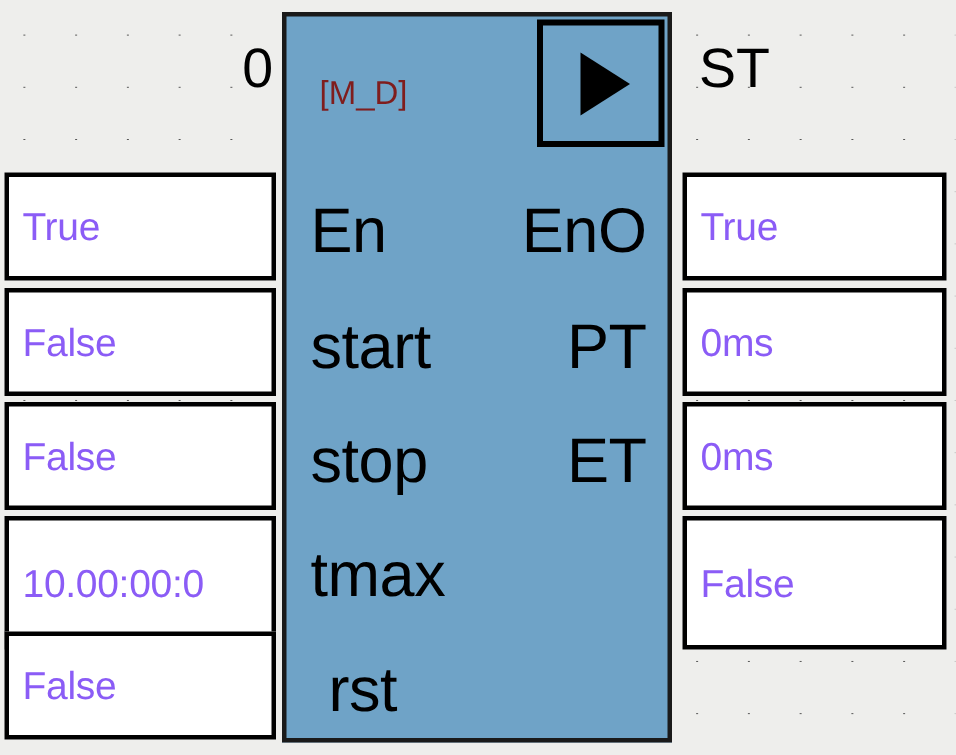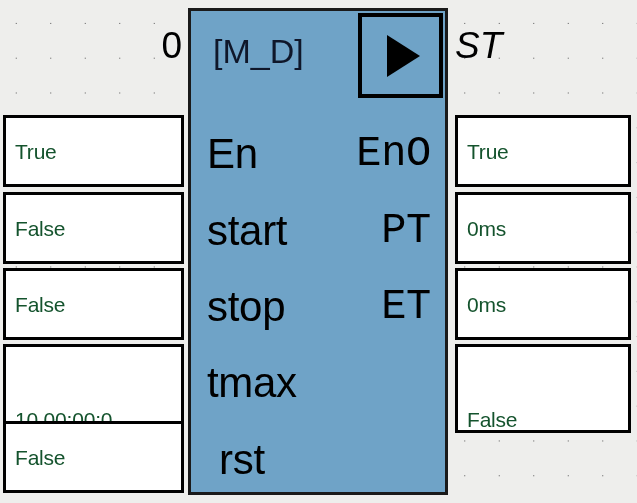--- a/index.html
+++ b/index.html
@@ -26,55 +26,55 @@
     position: absolute;
     box-sizing: border-box;
     background: #ffffff;
     border: 3px solid #000000;
     display: flex;
     align-items: center;
     overflow: hidden;
     white-space: nowrap;
   }
   .var-box .var-text {
-    font-size: 21px;
-    line-height: 1;
-    color: #14532d;
+    font-size: 26px;
+    line-height: 1;
+    color: #8b5cf6;
     padding-left: 9px;
     letter-spacing: -0.2px;
   }
 
   .left-box  { left: 3px;   width: 181px; }
   .right-box { left: 455px; width: 176px; }
 
   .row1 { top: 115px; height: 72px; }
   .row2 { top: 192px; height: 72px; }
   .row3 { top: 268px; height: 72px; }
-  .row4 { top: 344px; height: 89px; align-items: flex-end; }
+  .row4 { top: 344px; height: 89px; }
   .row5 { top: 421px; height: 72px; }
 
   
   #fb-block {
     position: absolute;
     left: 188px;
     top: 8px;
     width: 260px;
     height: 487px;
     box-sizing: border-box;
     background: #6fa3c7;
     border: 3px solid #1a1a1a;
   }
 
   #fb-type-name {
     position: absolute;
     left: 22px;
-    top: 23px;
-    font-size: 34px;
-    line-height: 1;
-    color: #0f172a;
+    top: 40px;
+    font-size: 22px;
+    line-height: 1;
+    color: #7f1d1d;
     letter-spacing: 0px;
   }
 
   #fb-exec-button {
     position: absolute;
     right: 2px;
     top: 2px;
     width: 85px;
     height: 85px;
     box-sizing: border-box;
@@ -106,47 +106,46 @@
     padding: 0 14px 0 16px;
     pointer-events: none;
   }
   .pin-label {
     font-size: 42px;
     line-height: 1;
     color: #000000;
     letter-spacing: -0.3px;
   }
   .pin-in  { text-align: left; }
-  .pin-out { text-align: right; font-family: Liberation Mono, monospace; }
+  .pin-out { text-align: right; }
 
   .prow1 { top: 107px; }
   .prow2 { top: 184px; }
   .prow3 { top: 260px; }
   .prow4 { top: 336px; align-items: center; }
   .prow5 { top: 413px; padding-left: 28px; }
 
   
   #label-left-number {
     position: absolute;
     left: 0;
     top: 27px;
     width: 182px;
     text-align: right;
     font-size: 37px;
     line-height: 1;
     color: #000000;
   }
   #label-right-name {
     position: absolute;
-    left: 455px;
+    left: 466px;
     top: 27px;
     font-size: 37px;
     line-height: 1;
     color: #000000;
-    font-style: italic;
   }
 </style>
 </head>
 <body>
 
 <div id="canvas">
 
   <div id="label-left-number">0</div>
 
   <div id="label-right-name">ST</div>

